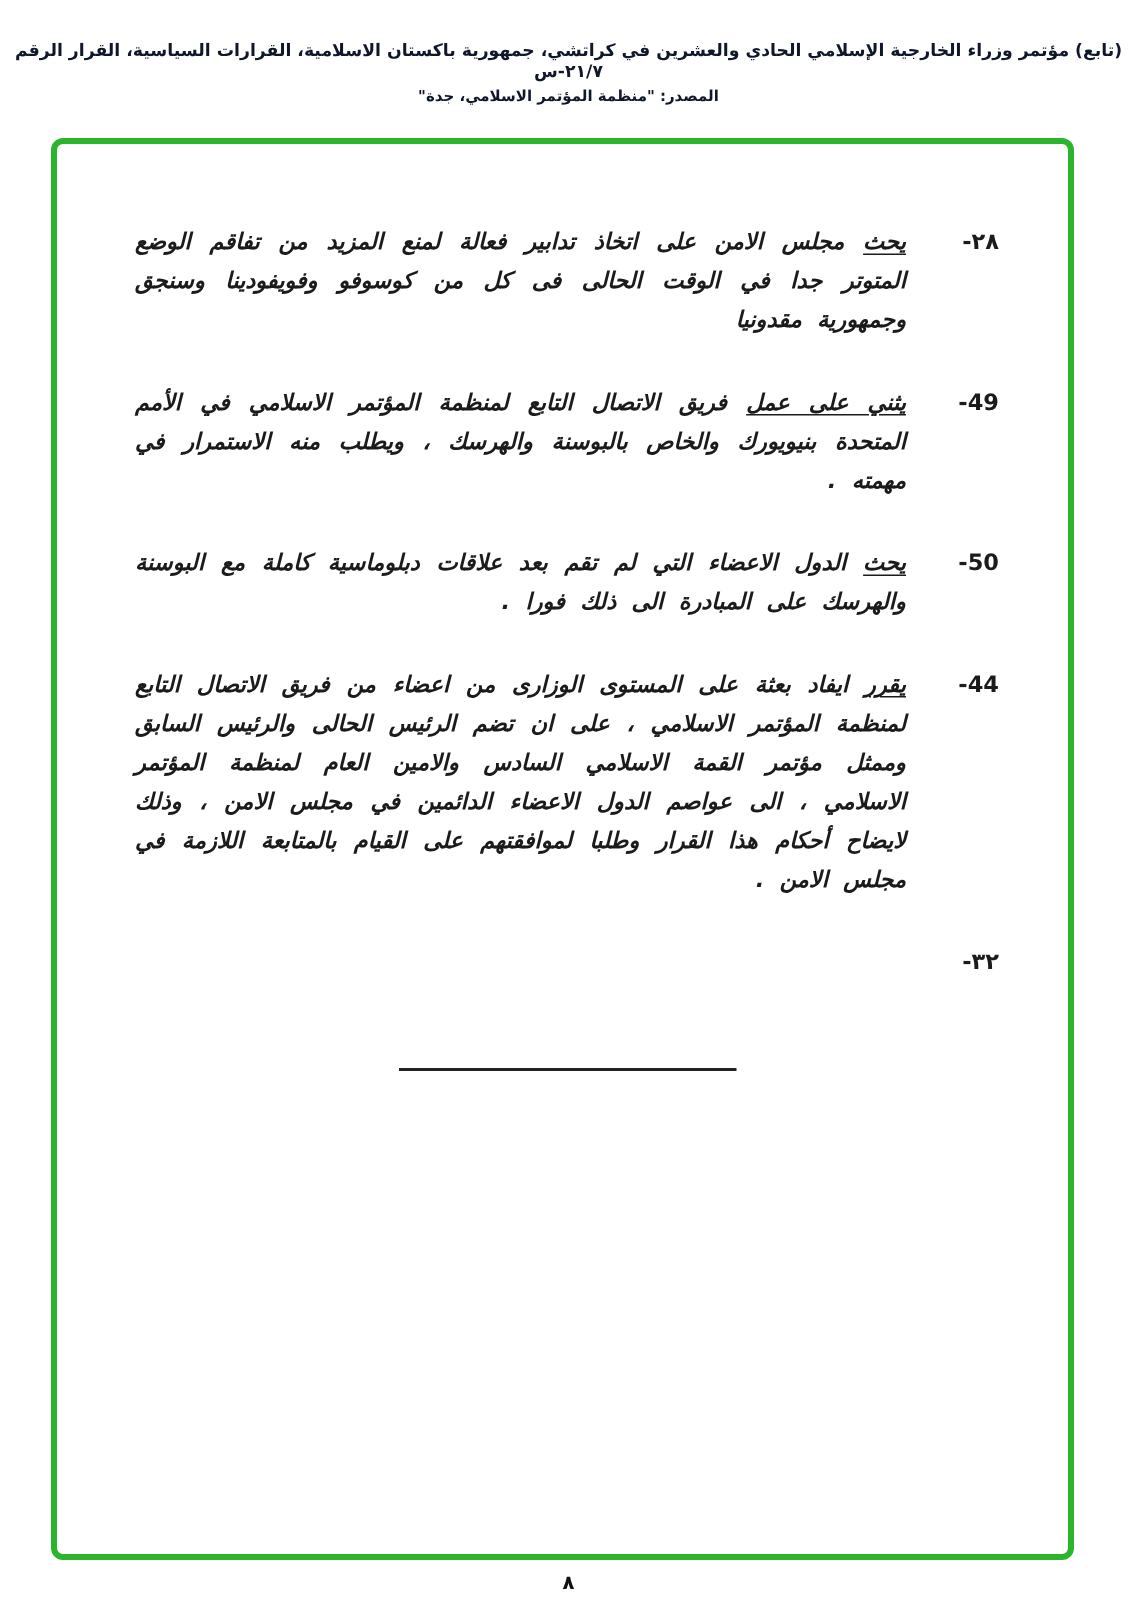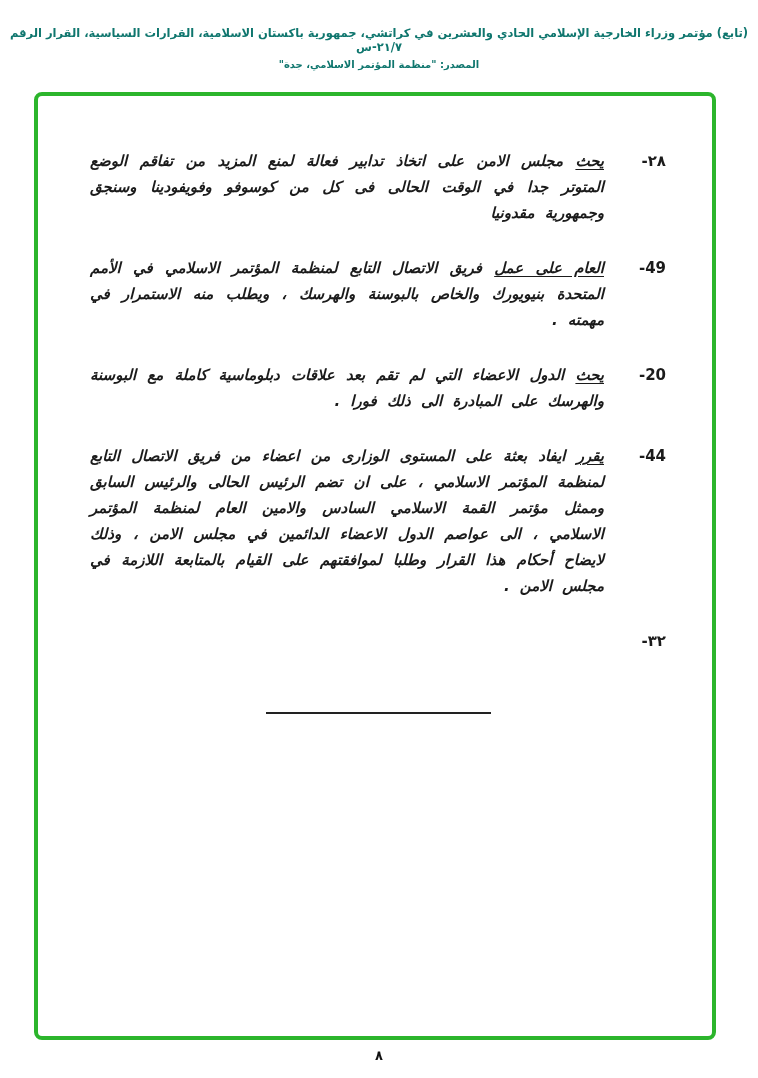--- a/index.html
+++ b/index.html
@@ -12,21 +12,21 @@
     position: relative;
     overflow: hidden;
   }
   .header {
     position: absolute;
     top: 26px;
     left: 0;
     right: 0;
     text-align: center;
     direction: rtl;
-    color: #0f766e;
+    color: #0f172a;
   }
   .header-line-1 {
     font-size: 11.5px;
     font-weight: bold;
     letter-spacing: 0;
   }
   .header-line-2 {
     font-size: 10px;
     font-weight: bold;
     margin-top: 5px;
@@ -99,25 +99,25 @@
 <div class="frame" style="border-color: rgb(44, 181, 44);">
   <div class="content">
 
     <div class="para">
       <div class="para-num">٢٨-</div>
       <div class="para-text"><span class="lead">يحث</span><span> مجلس الامن على اتخاذ تدابير فعالة لمنع المزيد من تفاقم الوضع المتوتر جدا في الوقت الحالى فى كل من كوسوفو وفويفودينا وسنجق وجمهورية مقدونيا</span></div>
     </div>
 
     <div class="para">
       <div class="para-num">49-</div>
-      <div class="para-text"><span class="lead">العام على عمل</span><span> فريق الاتصال التابع لمنظمة المؤتمر الاسلامي في الأمم المتحدة بنيويورك والخاص بالبوسنة والهرسك ، ويطلب منه الاستمرار في مهمته .</span></div>
+      <div class="para-text"><span class="lead">يثني على عمل</span><span> فريق الاتصال التابع لمنظمة المؤتمر الاسلامي في الأمم المتحدة بنيويورك والخاص بالبوسنة والهرسك ، ويطلب منه الاستمرار في مهمته .</span></div>
     </div>
 
     <div class="para">
-      <div class="para-num">20-</div>
+      <div class="para-num">50-</div>
       <div class="para-text"><span class="lead">يحث</span><span> الدول الاعضاء التي لم تقم بعد علاقات دبلوماسية كاملة مع البوسنة والهرسك على المبادرة الى ذلك فورا .</span></div>
     </div>
 
     <div class="para">
       <div class="para-num">44-</div>
       <div class="para-text"><span class="lead">يقرر</span><span> ايفاد بعثة على المستوى الوزارى من اعضاء من فريق الاتصال التابع لمنظمة المؤتمر الاسلامي ، على ان تضم الرئيس الحالى والرئيس السابق وممثل مؤتمر القمة الاسلامي السادس والامين العام لمنظمة المؤتمر الاسلامي ، الى عواصم الدول الاعضاء الدائمين في مجلس الامن ، وذلك لايضاح أحكام هذا القرار وطلبا لموافقتهم على القيام بالمتابعة اللازمة في مجلس الامن .</span></div>
     </div>
 
     <div class="para">
       <div class="para-num">٣٢-</div>

